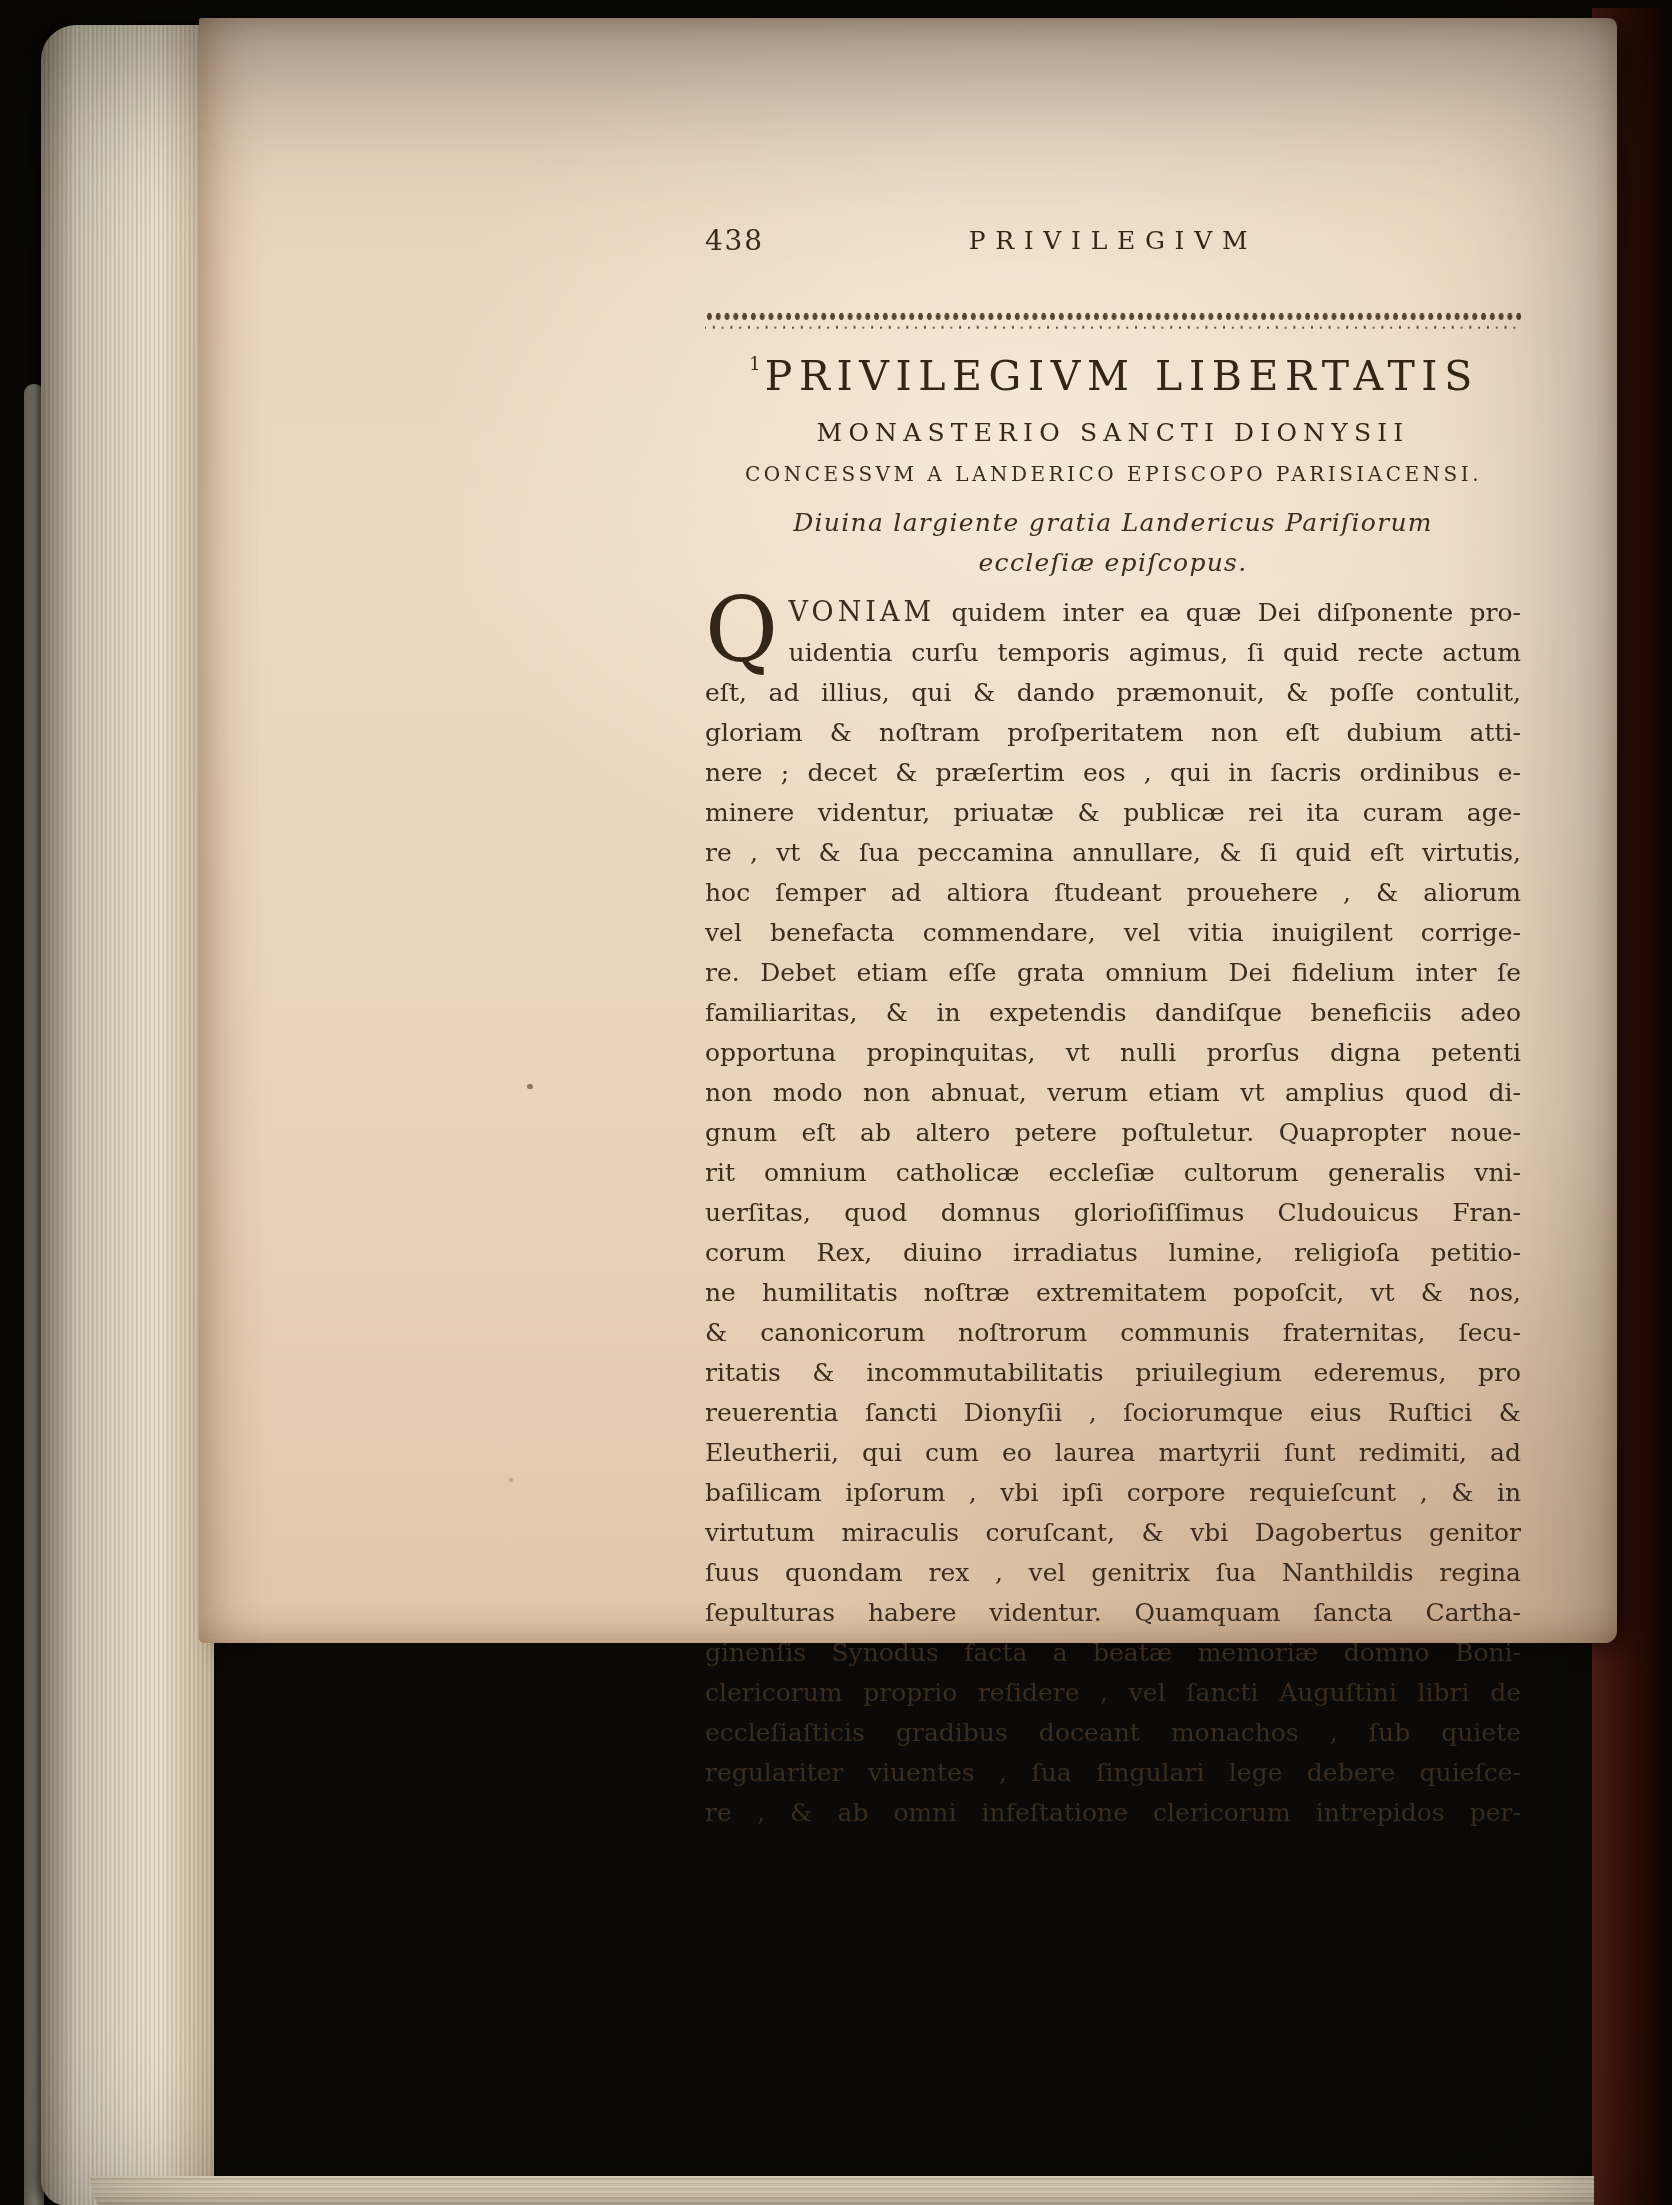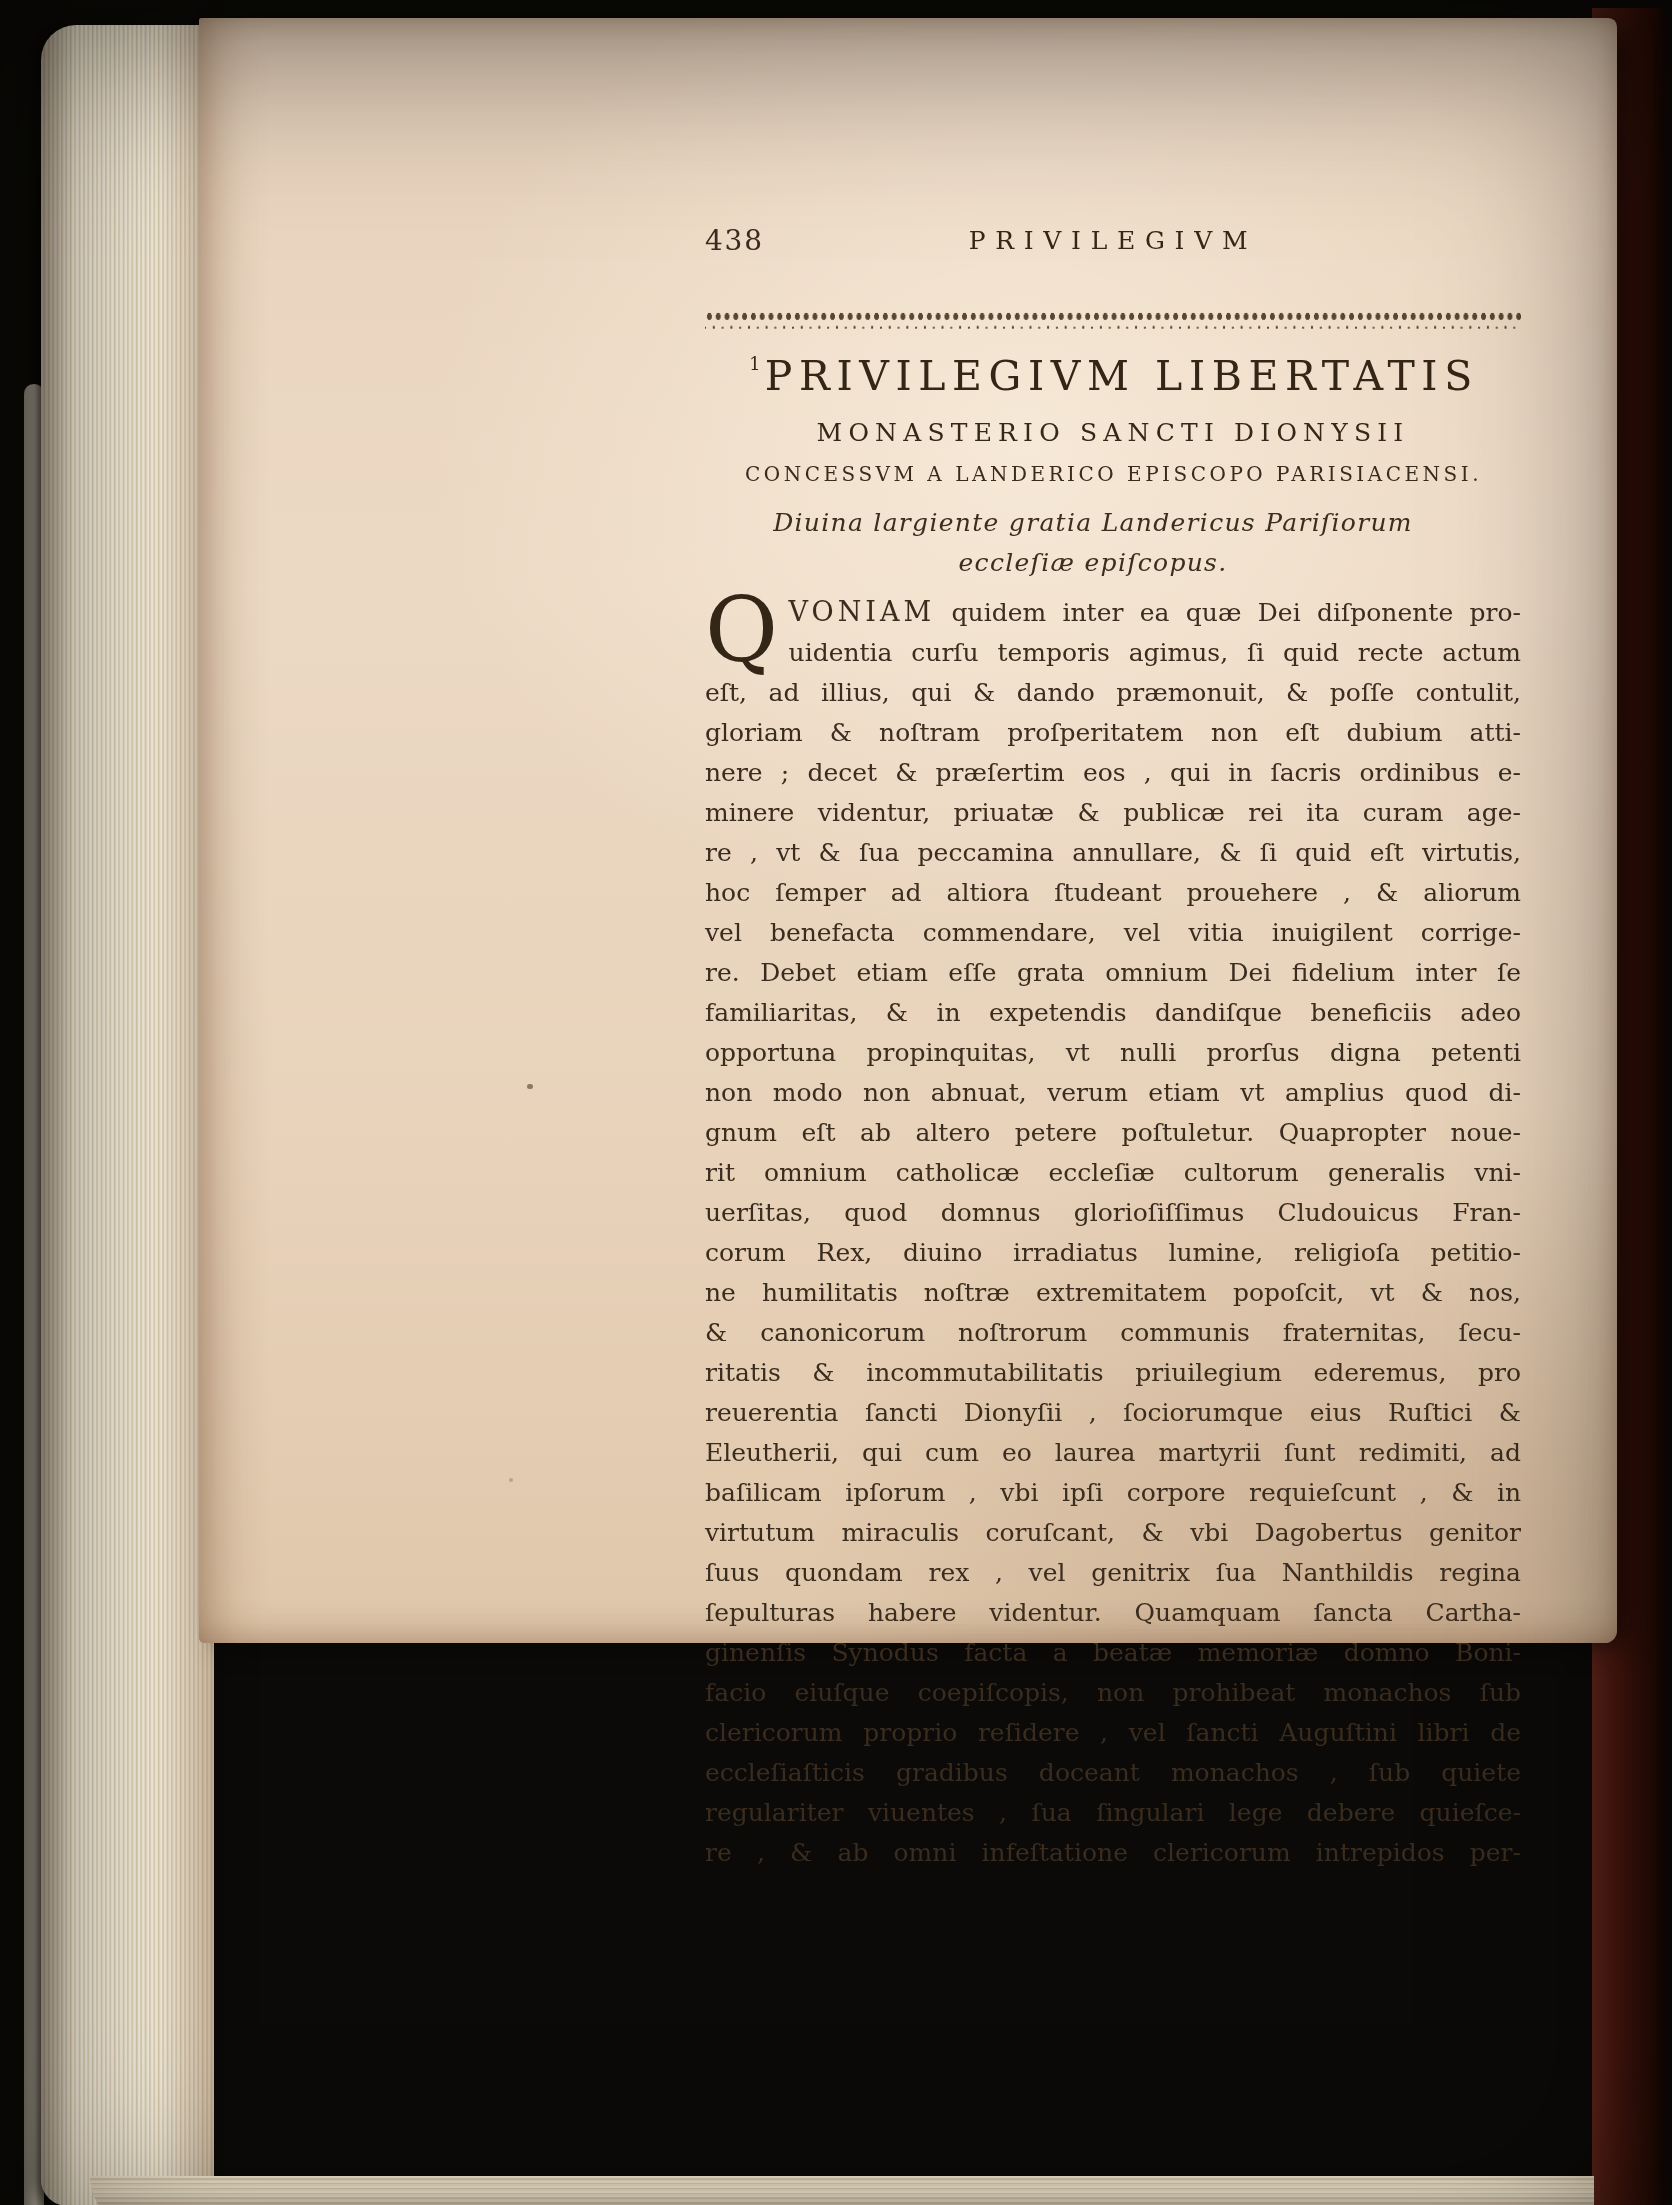--- a/index.html
+++ b/index.html
@@ -137,21 +137,21 @@
     left: 489px; top: 444px;
     width: 851px;
     text-align: center;
     font-size: 20px;
     letter-spacing: 3.5px;
     color: #3a2c1d;
   }
 
   .byline1, .byline2 {
     position: absolute;
-    left: 486px;
+    left: 506px;
     width: 816px;
     text-align: center;
     font-style: italic;
     font-size: 25px;
     letter-spacing: 1.3px;
     color: #3c2e1f;
   }
   .byline1 { top: 490px; }
   .byline2 { top: 530px; text-align: center; }
 
@@ -239,21 +239,20 @@
         <div class="line">ne humilitatis noſtræ extremitatem popoſcit, vt &amp; nos,</div>
         <div class="line">&amp; canonicorum noſtrorum communis fraternitas, ſecu-</div>
         <div class="line">ritatis &amp; incommutabilitatis priuilegium ederemus, pro</div>
         <div class="line">reuerentia ſancti Dionyſii , ſociorumque eius Ruſtici &amp;</div>
         <div class="line">Eleutherii, qui cum eo laurea martyrii ſunt redimiti, ad</div>
         <div class="line">baſilicam ipſorum , vbi ipſi corpore requieſcunt , &amp; in</div>
         <div class="line">virtutum miraculis coruſcant, &amp; vbi Dagobertus genitor</div>
         <div class="line">ſuus quondam rex , vel genitrix ſua Nanthildis regina</div>
         <div class="line">ſepulturas habere videntur. Quamquam ſancta Cartha-</div>
         <div class="line">ginenſis Synodus facta a beatæ memoriæ domno Boni-</div>
-        <div class="line">facio eiuſque coepiſcopis, non prohibeat monachos ſub</div>
         <div class="line">clericorum proprio reſidere , vel ſancti Auguſtini libri de</div>
         <div class="line">eccleſiaſticis gradibus doceant monachos , ſub quiete</div>
         <div class="line">regulariter viuentes , ſua ſingulari lege debere quieſce-</div>
         <div class="line">re , &amp; ab omni infeſtatione clericorum intrepidos per-</div>
       </div>
 
     <div class="speck speck-a"></div>
     <div class="speck speck-b"></div>
   </div>
 

